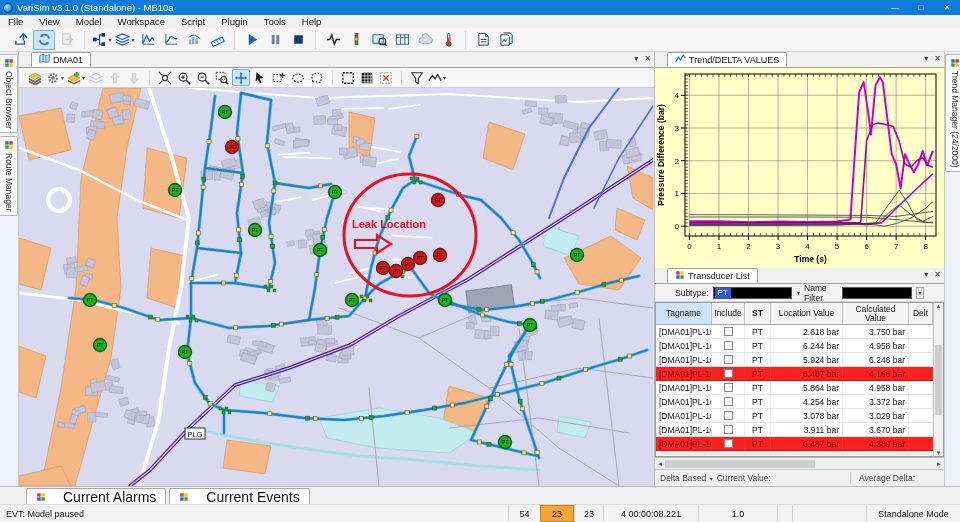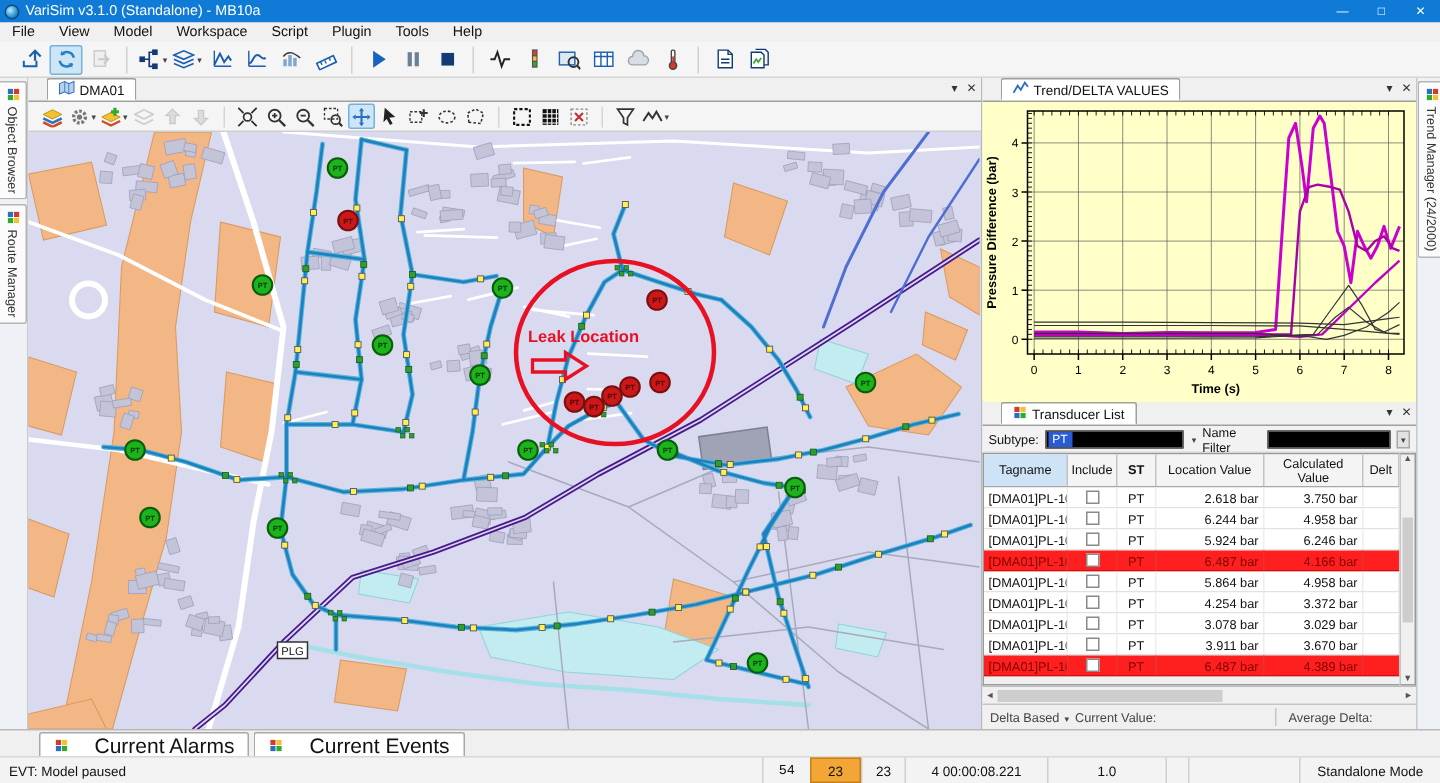--- a/index.html
+++ b/index.html
@@ -39,21 +39,21 @@
 .mt-btn.active{background:#cde6f7;border-color:#78b0dd;}
 .mt-btn.disabled{opacity:.4;filter:grayscale(1);}
 .mt-sep{width:1px;height:14px;background:#d5d5d5;margin:0 2px;}
 .map-canvas{flex:1;position:relative;background:#d9d9f0;}
 .map-canvas svg{display:block;}
 
 .right-col{width:289px;display:flex;flex-direction:column;flex:0 0 auto;background:#f0f0f0;}
 .trend-panel{height:216px;display:flex;flex-direction:column;border-bottom:1px solid #aaa;flex:0 0 auto;}
 .chart-wrap{flex:1;background:#ffffc8;position:relative;}
 .transducer-panel{flex:1;display:flex;flex-direction:column;min-height:0;}
-.subtype-bar{height:18px;background:#f2f2f2;border-bottom:1px solid #d5d5d5;display:flex;align-items:center;gap:4px;padding:0 4px;font-size:8.5px;flex:0 0 auto;}
+.subtype-bar{height:18px;background:#f2f2f2;border-bottom:1px solid #d5d5d5;display:flex;align-items:center;gap:4px;padding:0 20px;font-size:8.5px;flex:0 0 auto;}
 .black-box{background:#000;height:12px;border:1px solid #555;display:flex;align-items:center;}
 .subtype-box{width:104px;}
 .subtype-sel{background:#2a5bd7;color:#fff;font-size:8px;padding:0 3px;height:10px;display:flex;align-items:center;margin-left:1px;}
 .filter-box{width:92px;}
 .mini-btn{width:10px;height:12px;background:#e2e2e2;border:1px solid #aaa;margin-left:auto;font-size:6px;display:flex;align-items:center;justify-content:center;color:#444;}
 
 .table-area{flex:1;display:flex;min-height:0;border-bottom:1px solid #bbb;background:#f0f0f0;}
 .grid{flex:1;display:flex;flex-direction:column;border:1px solid #9a9a9a;border-right:none;min-width:0;background:#fff;}
 .g-header{display:flex;height:22px;background:#f4f4f4;border-bottom:1px solid #a8a8a8;flex:0 0 auto;}
 .g-hcell{border-right:1px solid #c3c3c3;display:flex;align-items:center;justify-content:center;font-size:8.5px;text-align:center;line-height:1.05;padding:0 1px;}
@@ -1359,21 +1359,21 @@
             <rect x="8.5" y="8.5" width="5.5" height="5.5" fill="#2faa2f"></rect>
           </svg>
         </span>
         <span>Current Events</span>
       </div>
     </div>
 
   <div class="statusbar">
     <span class="sb-msg">EVT: Model paused</span>
     <span id="sb-cells" style="display:flex;align-items:stretch;">
-        <span class="sb-cell" style="width: 32px; font-family: Liberation Mono, monospace;">54</span>
+        <span class="sb-cell" style="width: 32px;">54</span>
         <span class="sb-cell hl" style="width: 34px;">23</span>
         <span class="sb-cell" style="width: 29px;">23</span>
         <span class="sb-cell" style="width: 95px;">4 00:00:08.221</span>
         <span class="sb-cell" style="width: 79px;">1.0</span>
         <span class="sb-cell" style="width: 15px;"></span>
         <span class="sb-cell" style="width: 74px;"></span>
         <span class="sb-cell" style="width: 94px;">Standalone Mode</span>
       </span>
   </div>
 </div>

